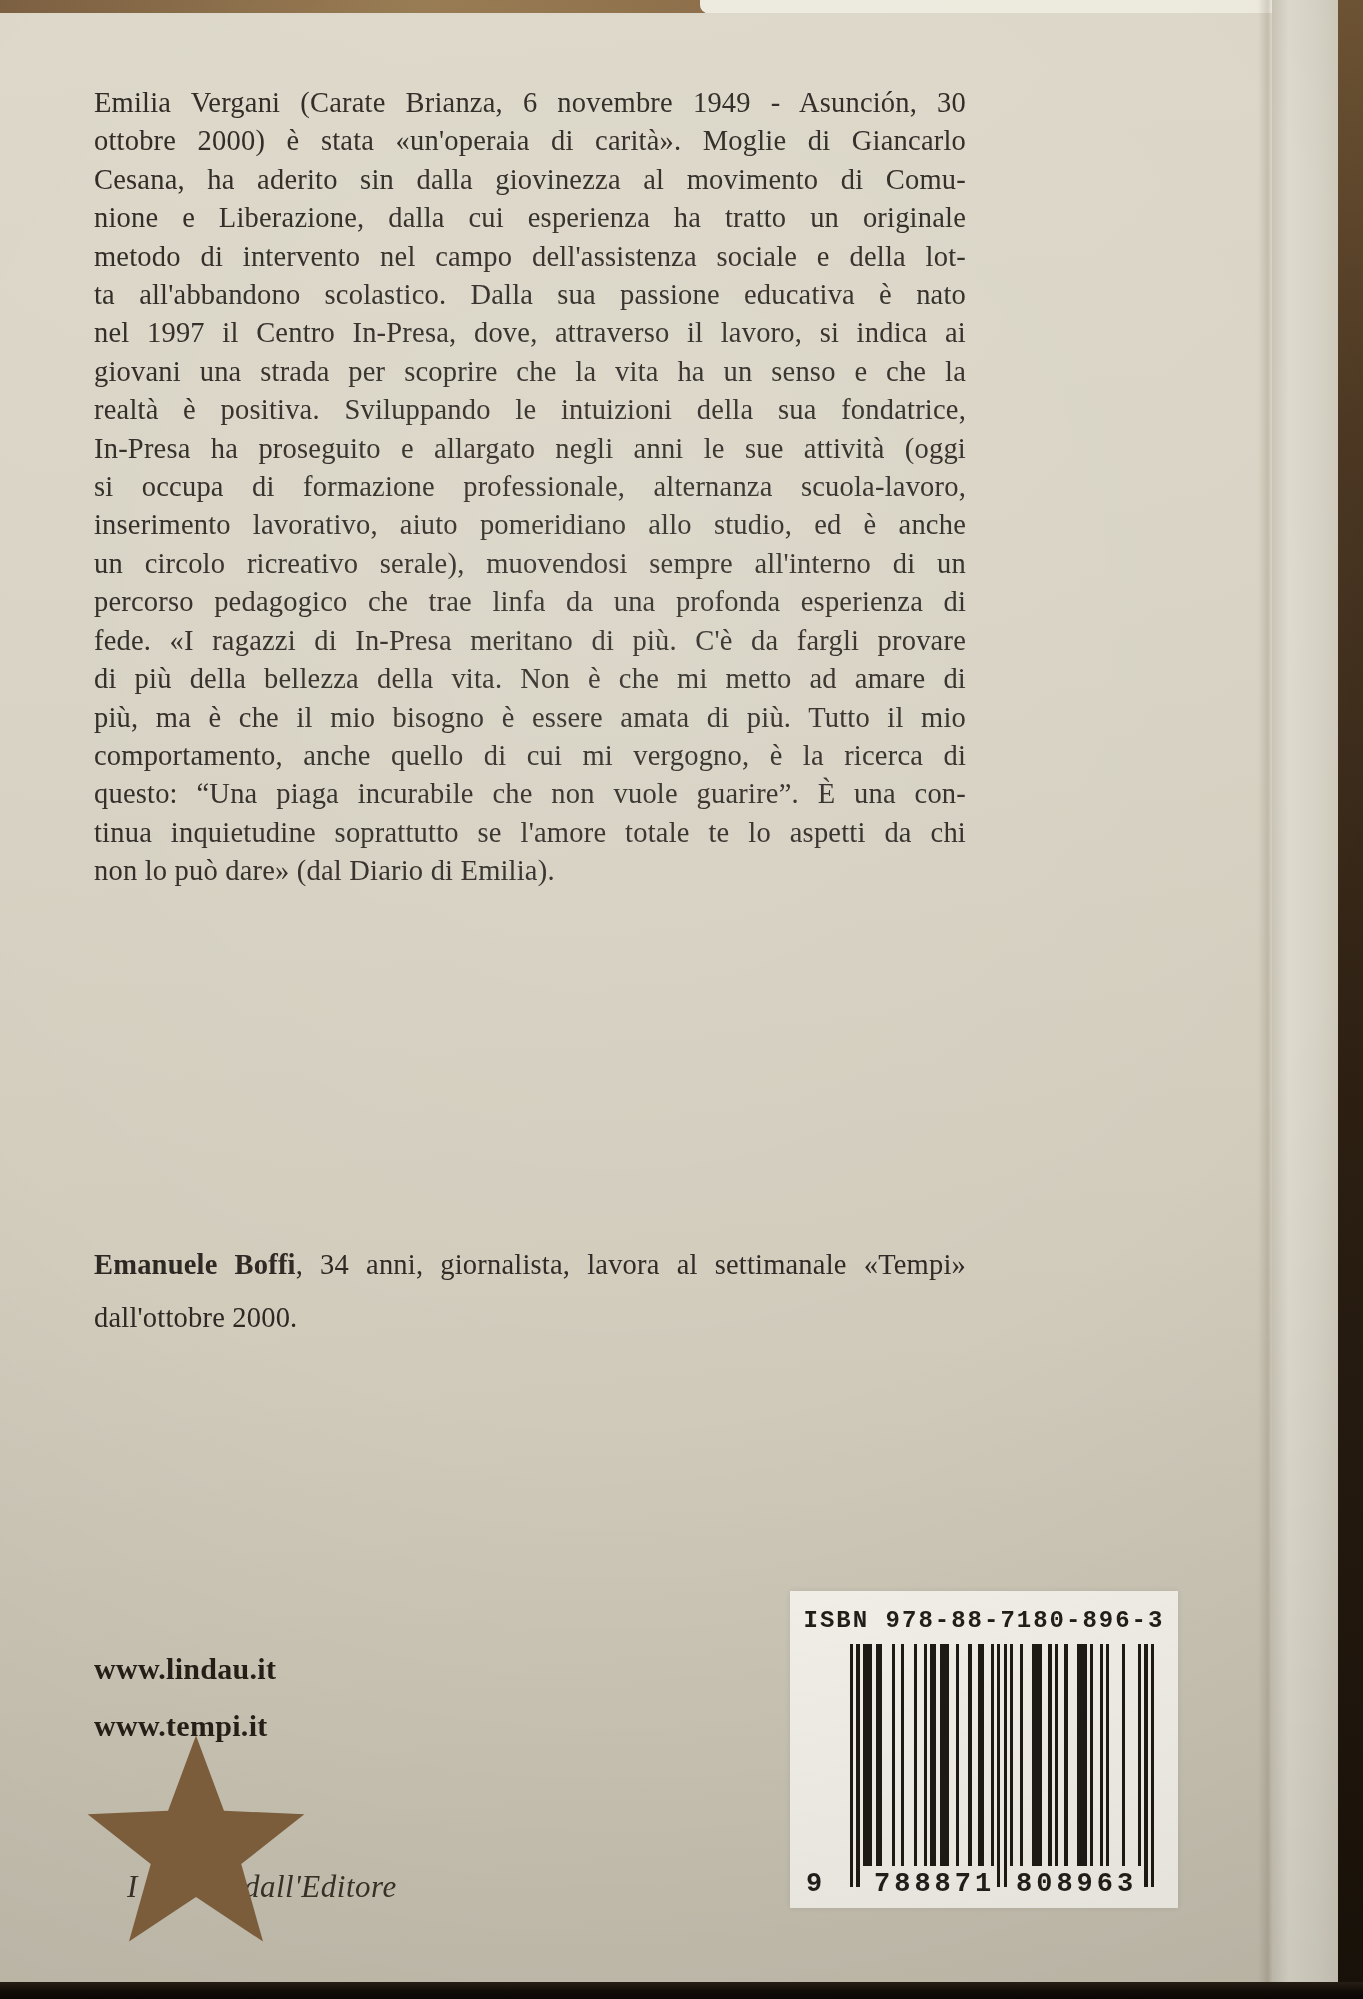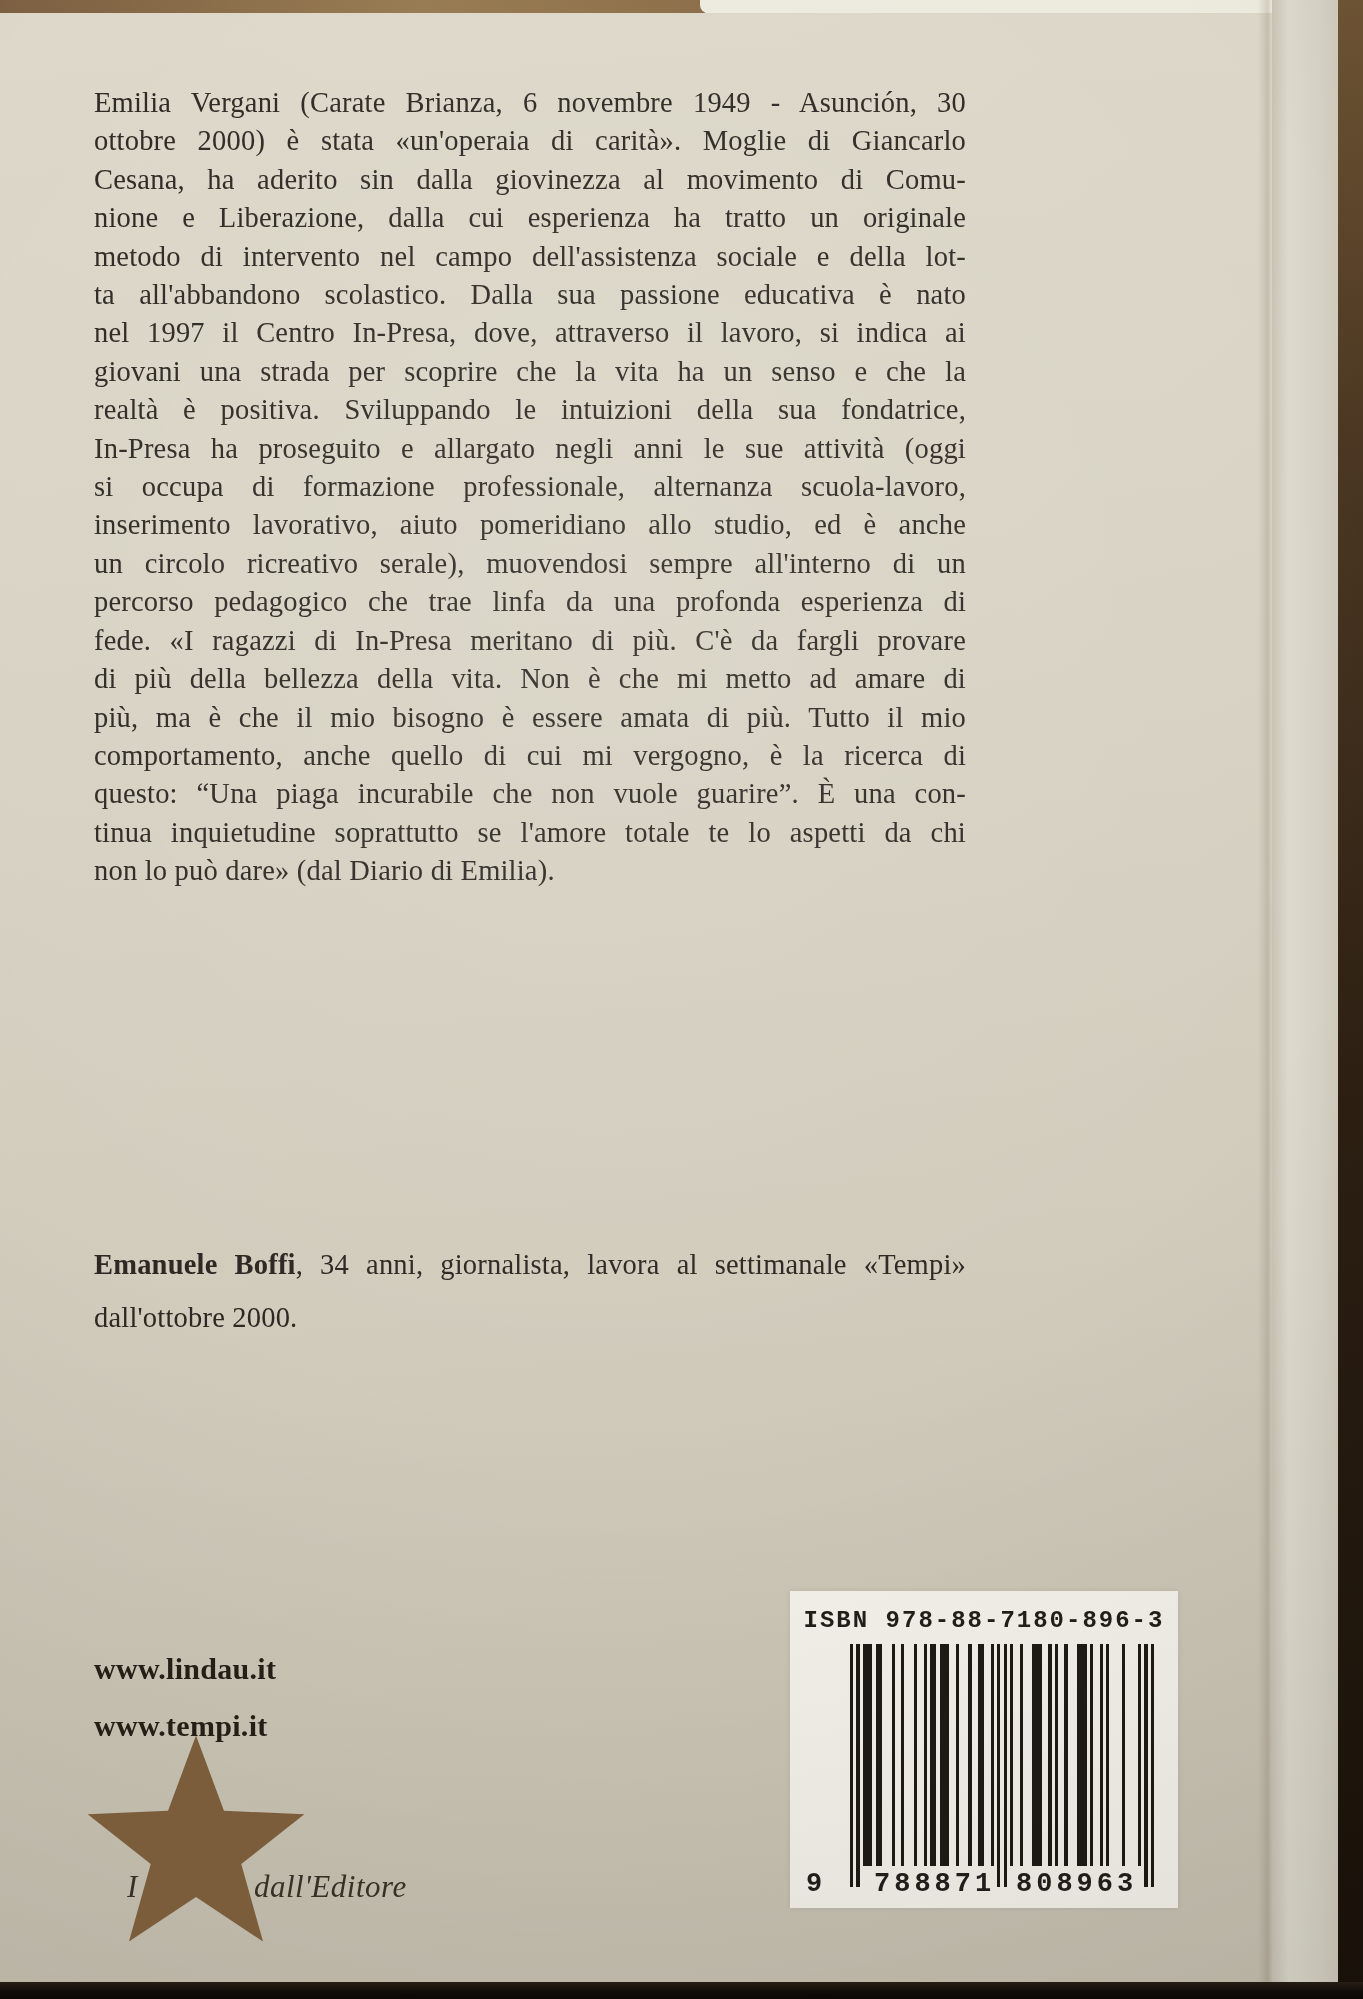--- a/index.html
+++ b/index.html
@@ -35,21 +35,21 @@
 
   .links { position:absolute; left:94px; top:1640px; font-size:30px; font-weight:bold;
     color:#261f18; line-height:57px; letter-spacing:0.3px; }
 
   .star-wrap { position:absolute; left:80px; top:1731px; width:232px; height:216px; z-index:3; }
   .star-wrap svg { display:block; width:100%; height:100%; }
 
   .imprint { position:absolute; top:1869px; font-style:italic; font-size:31px;
     color:#373027; z-index:2; letter-spacing:0.5px; }
   .imprint-i { left:127px; }
-  .imprint-editore { left:254px; }
+  .imprint-editore { left:244px; }
 
   .barcode-label { position:absolute; left:790px; top:1591px; width:388px; height:317px;
     background:#f4f2ea; box-shadow:0 0 6px rgba(0,0,0,0.08); }
   .isbn-text { position:absolute; left:0; top:16px; width:100%; text-align:center;
     font-family:"Liberation Mono","DejaVu Sans Mono",monospace; font-weight:bold;
     font-size:24px; letter-spacing:2px; color:#221f1b; }
   .bars { position:absolute; left:60px; top:53px; width:306px; height:245px; }
   .bar { position:absolute; top:0; width:3.3px; height:222px; background:#1e1a15; }
   .bar.guard { height:243px; }
   .bc-digit { position:absolute; font-family:"Liberation Mono","DejaVu Sans Mono",monospace;

